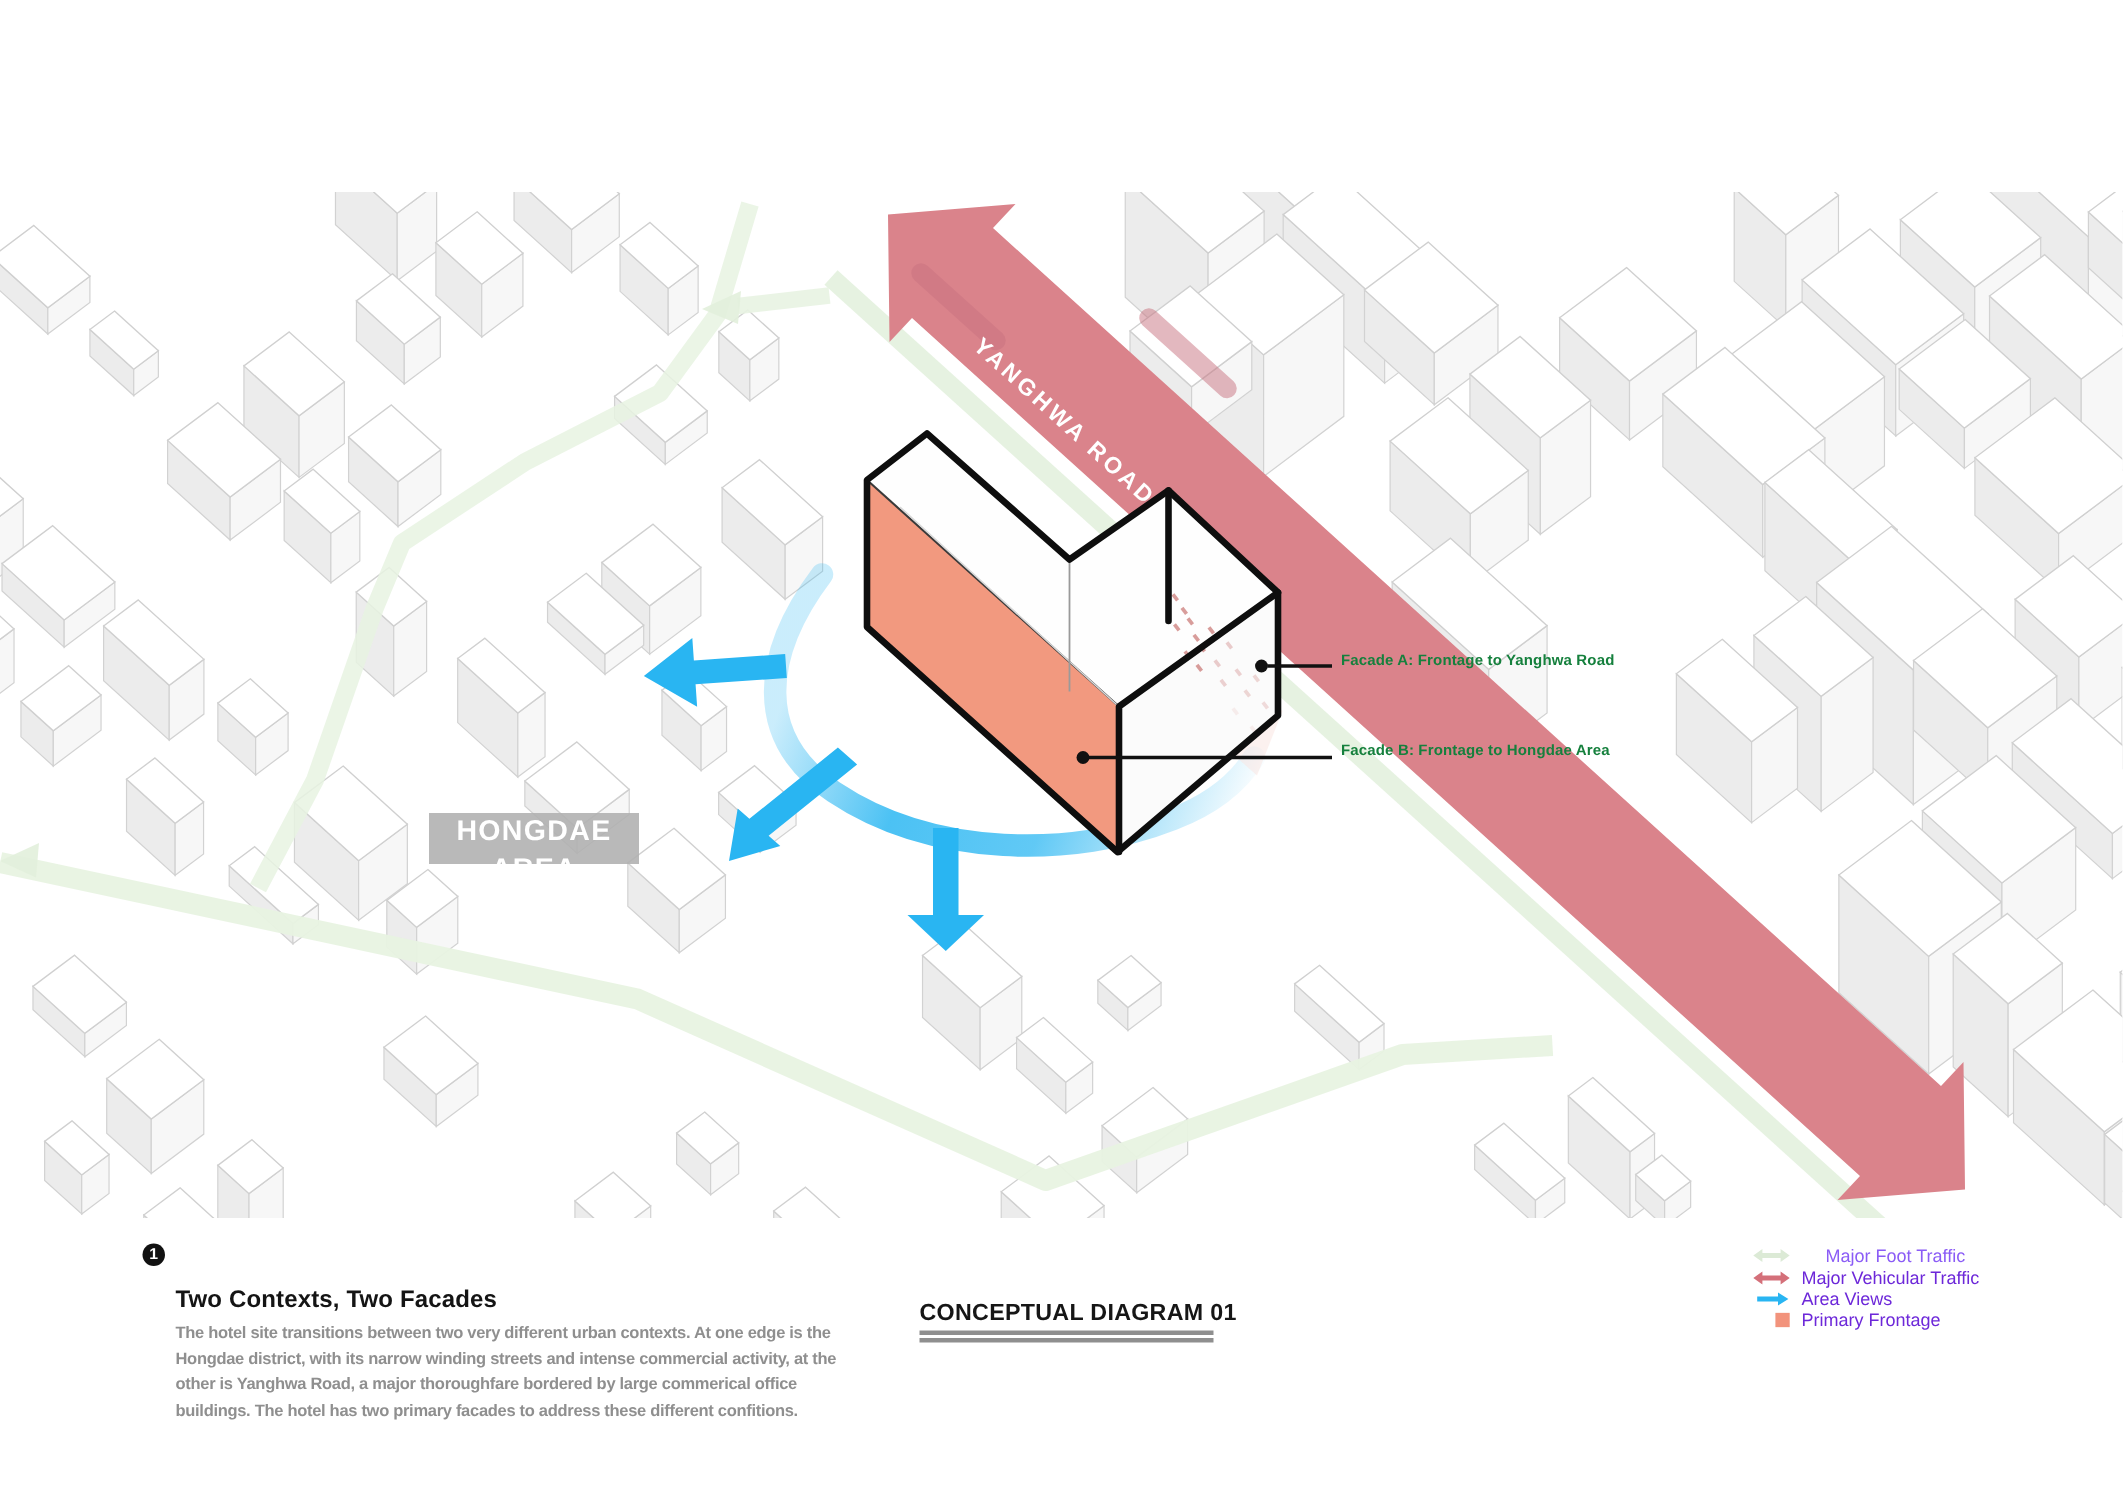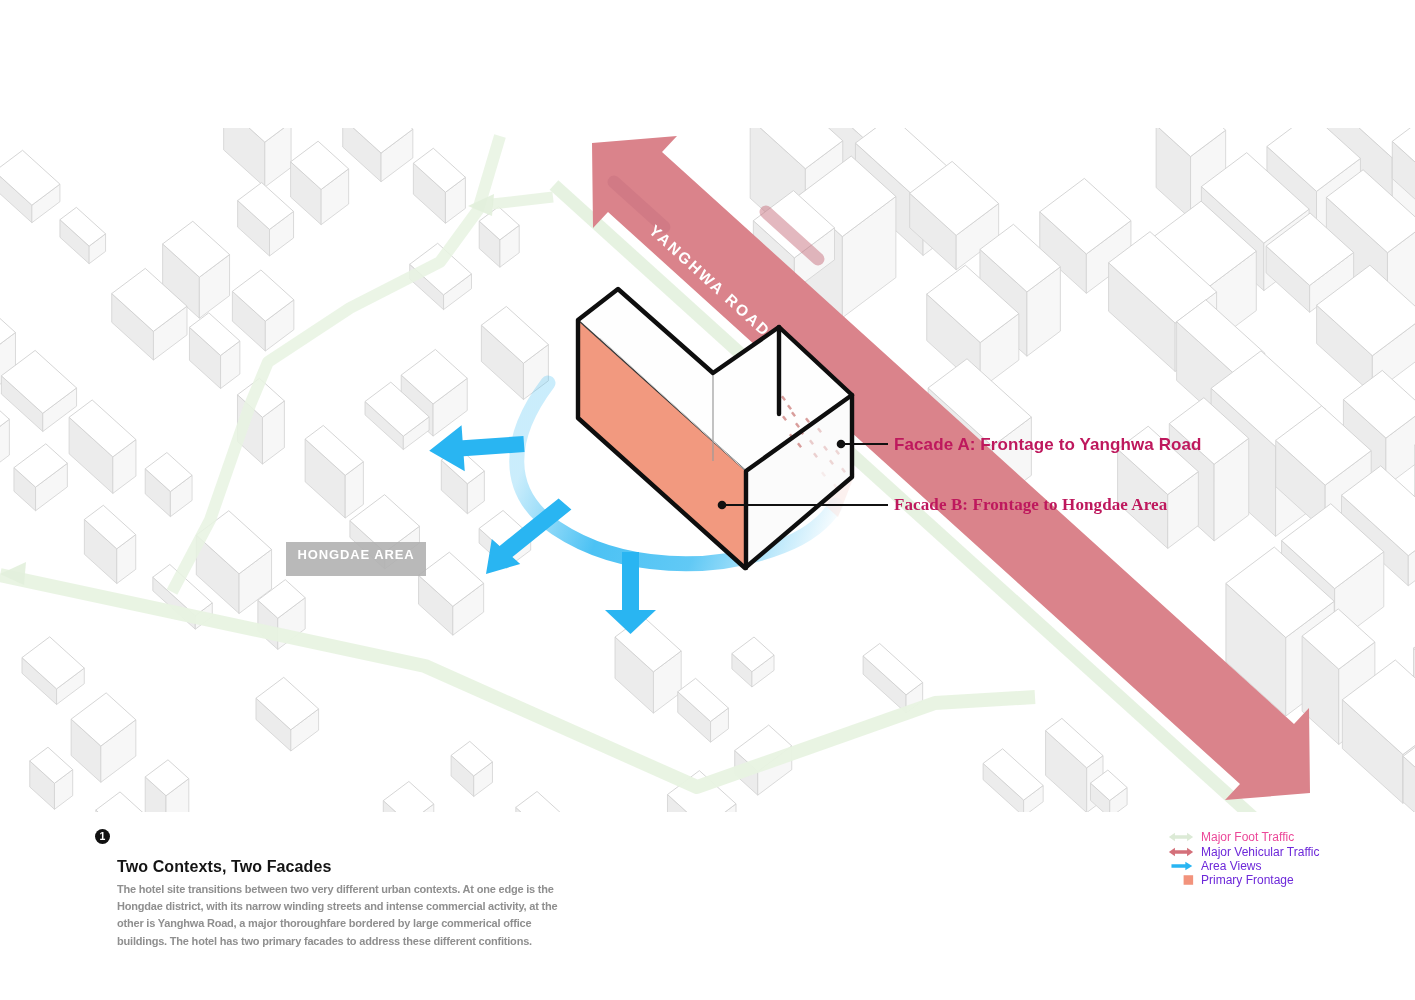--- a/index.html
+++ b/index.html
@@ -1,36 +1,36 @@
 <!DOCTYPE html>
 <html><head>
 <meta charset="utf-8">
 <style>
   html,body{margin:0;padding:0;background:#fff;}
   #page{position:relative;width:1415px;height:1000px;background:#fff;overflow:hidden;
         font-family:"Liberation Sans",sans-serif;}
   #mapsvg{position:absolute;left:0;top:0;}
   .overlay{position:absolute;}
-  .facade-label{font-weight:bold;font-size:17px;color:#be185d;white-space:nowrap;letter-spacing:.1px;}
+  .facade-label{font-weight:bold;font-size:10px;color:#15803d;white-space:nowrap;letter-spacing:.1px;}
   #hongdae-label{left:286px;top:542px;width:140px;height:34px;background:rgba(175,175,175,.88);
-      color:#fff;font-weight:bold;font-size:13px;letter-spacing:.9px;text-align:center;line-height:25px;}
+      color:#fff;font-weight:bold;font-size:19px;letter-spacing:.9px;text-align:center;line-height:25px;}
   #notes{left:95px;top:826px;width:500px;}
   #note-badge{position:absolute;left:0;top:3px;width:15px;height:15px;border-radius:50%;
       background:#111;color:#fff;font-size:10.5px;font-weight:bold;text-align:center;line-height:15px;}
   #note-title{margin-left:22px;font-size:16px;font-weight:bold;color:#141414;letter-spacing:.1px;margin-top:32px;}
   #note-body{margin-left:22px;margin-top:5px;width:452px;font-size:11px;font-weight:bold;
       color:#8f8f8f;line-height:17.2px;letter-spacing:-.2px;}
   #caption{left:613px;top:867px;}
   #caption-title{font-size:15.5px;font-weight:bold;color:#161616;letter-spacing:.2px;white-space:nowrap;}
   .caption-bar{width:196px;height:3px;background:#8f8f8f;margin-top:2px;}
   #legend{left:1168px;top:830px;}
   .legend-row{display:flex;align-items:center;height:14.4px;}
   .legend-icon{width:26px;display:flex;justify-content:flex-end;margin-right:7px;}
   .legend-label{font-size:12px;color:#6d28d9;white-space:nowrap;}
-  .legend-label.green{color:#ec4899;}
+  .legend-label.green{color:#8b5cf6;margin-left:16px;}
 </style>
 </head>
 <body>
 
 <div id="page">
 
 <svg id="mapsvg" width="1415" height="1000" viewBox="0 0 1415 1000">
   <defs>
     <clipPath id="mapClip">
           <rect x="0" y="128" width="1415" height="684"></rect>
@@ -395,30 +395,35 @@
 
     <g fill="#29b5f2">
       <polygon transform="rotate(-4 524 444)" points="524,436 463,436 463,421 429,444 463,467 463,452 524,452"></polygon>
       <polygon points="558.6,498.4 499.6,545.9 491.8,539 486,574 520.2,564 512.4,557.1 571.4,509.6"></polygon>
       <polygon points="622,552 639,552 639,610 656,610 630.5,634 605,610 622,610"></polygon>
     </g>
   </g>
 </svg>
 
 <div class="overlay facade-label" style="left:894px;top:435px;">Facade A: Frontage to Yanghwa Road</div>
-<div class="overlay facade-label" style="left:894px;top:495px;font-family:Liberation Serif, serif;">Facade B: Frontage to Hongdae Area</div>
+<div class="overlay facade-label" style="left:894px;top:495px;">Facade B: Frontage to Hongdae Area</div>
 
 <div class="overlay" id="hongdae-label">HONGDAE AREA</div>
 
 <div class="overlay" id="notes">
   <div id="note-badge">1</div>
   <div id="note-title">Two Contexts, Two Facades</div>
   <div id="note-body">The hotel site transitions between two very different urban contexts. At one edge is the Hongdae district, with its narrow winding streets and intense commercial activity, at the other is Yanghwa Road, a major thoroughfare bordered by large commerical office buildings. The hotel has two primary facades to address these different confitions.</div>
 </div>
 
+<div class="overlay" id="caption">
+  <div id="caption-title">CONCEPTUAL DIAGRAM 01</div>
+  <div class="caption-bar"></div>
+  <div class="caption-bar"></div>
+</div>
 
 <div class="overlay" id="legend">
   <div class="legend-row">
     <span class="legend-icon">
       <svg width="26" height="12" viewBox="0 0 30 12">
             <polygon points="1,6 8,1 8,4 22,4 22,1 29,6 22,11 22,8 8,8 8,11" fill="#dcead6"></polygon>
           </svg>
     </span>
     <span class="legend-label green">Major Foot Traffic</span>
   </div>

